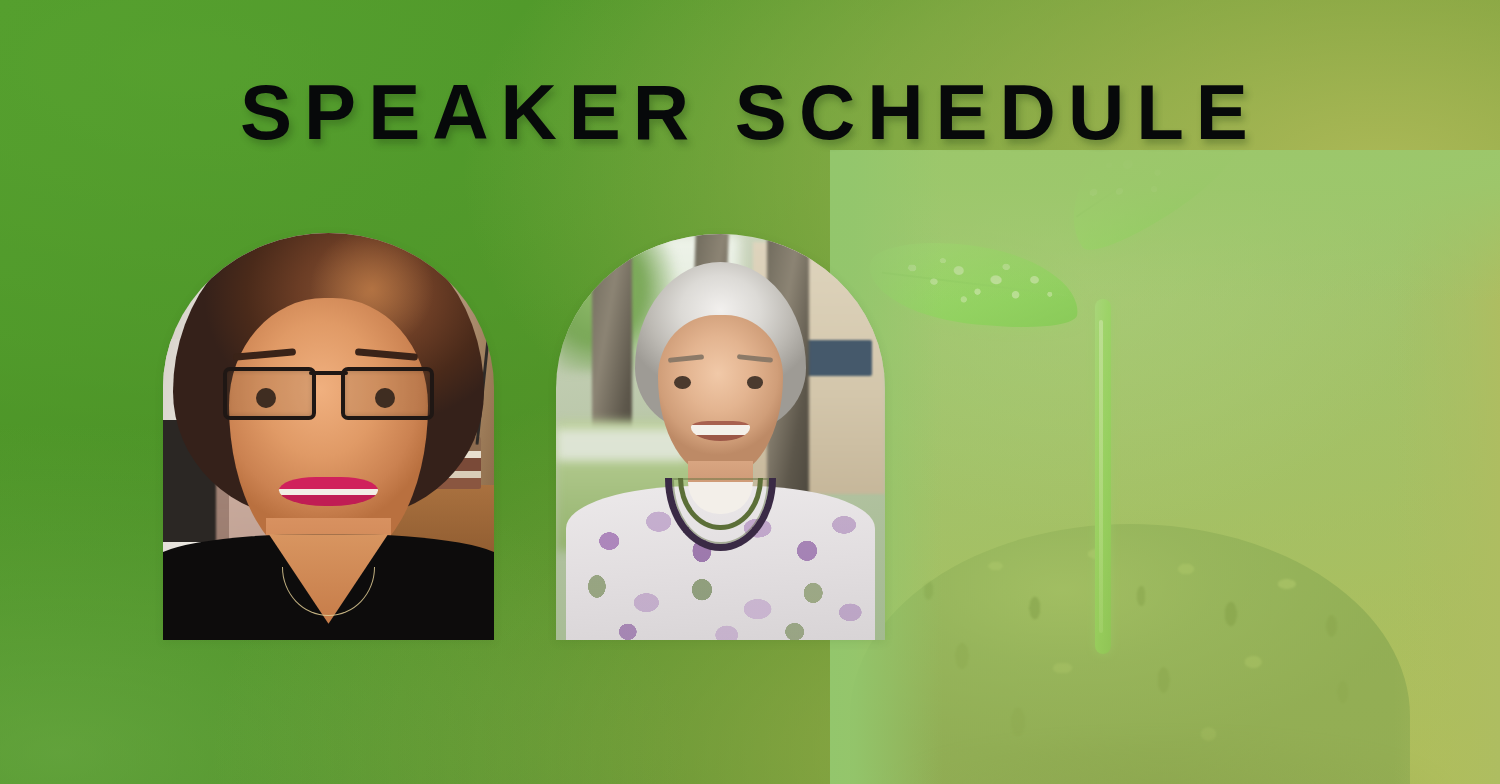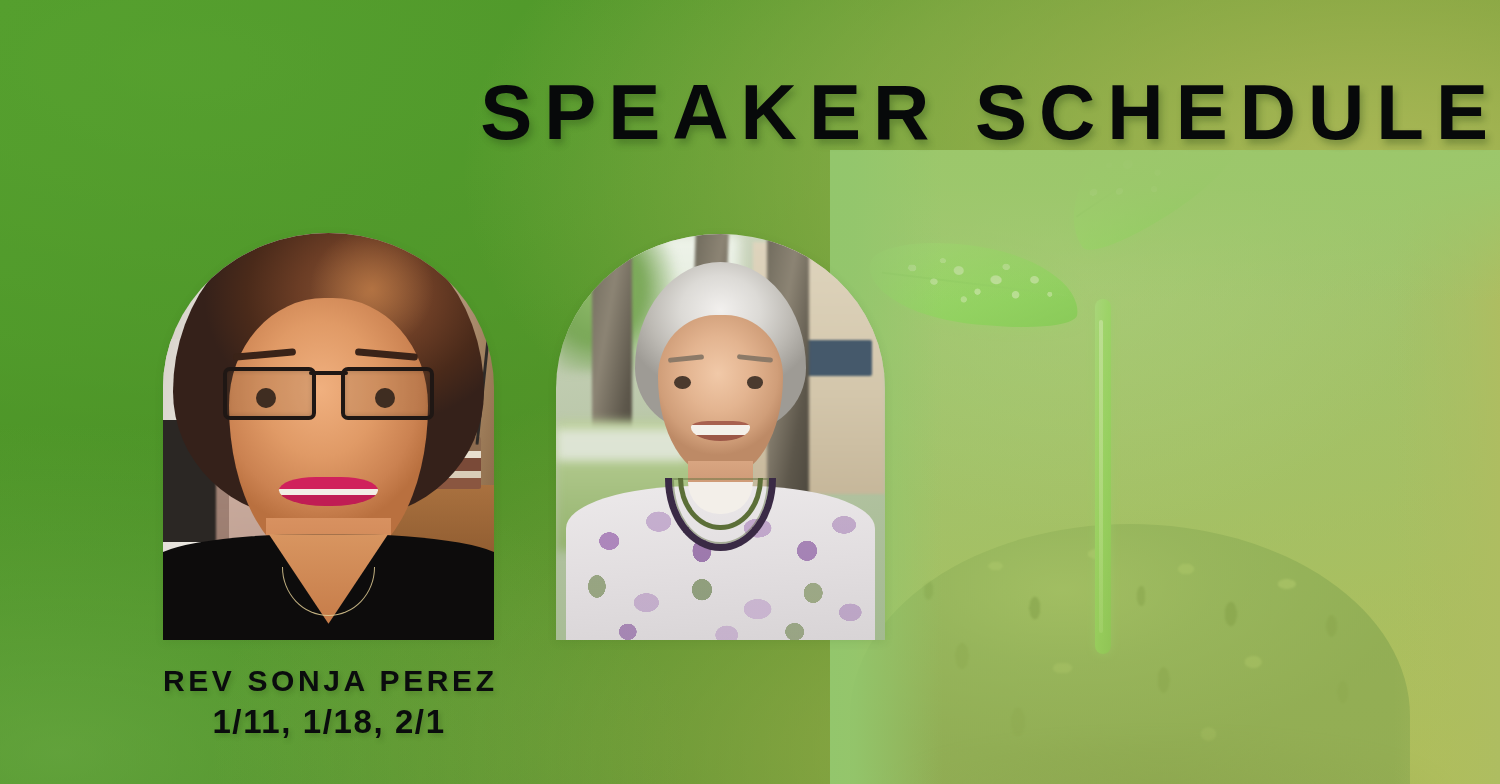--- a/index.html
+++ b/index.html
@@ -160,21 +160,21 @@
     background:
       linear-gradient(90deg, #93c66c 0%, rgba(147,198,108,0.92) 4%, rgba(147,198,108,0.0) 17%),
       linear-gradient(180deg, #9cc76b 0%, rgba(156,199,107,0.9) 6%, rgba(156,199,107,0.0) 24%),
       linear-gradient(270deg, #aebd61 0%, rgba(174,189,97,0.55) 5%, rgba(174,189,97,0.0) 16%);
   }
 
   
   .title{
     position:absolute;
     left:0; right:0; top:73px;
-    text-align:right;
+    text-align:center;
     font-size:78px;
     font-weight:700;
     letter-spacing:12px;
     color:#07090a;
     line-height:1;
     text-shadow:3px 5px 7px rgba(30,60,15,0.30);
     white-space:nowrap;
   }
 
   
@@ -508,19 +508,15 @@
       <div class="b-eye r"></div>
       <div class="b-smile"></div>
       <div class="b-neck"></div>
       <div class="b-blouse"></div>
       <div class="b-collar"></div>
       <div class="b-necklace"></div>
       <div class="b-necklace-2"></div>
     </div>
   </div>
 
-  <div class="caption caption-1">
-    <div class="cap-name">REV SONJA PEREZ</div>
-    <div class="cap-dates">1/11, 1/18, 2/1</div>
-  </div>
 
 
 </div>
 
 </body></html>

